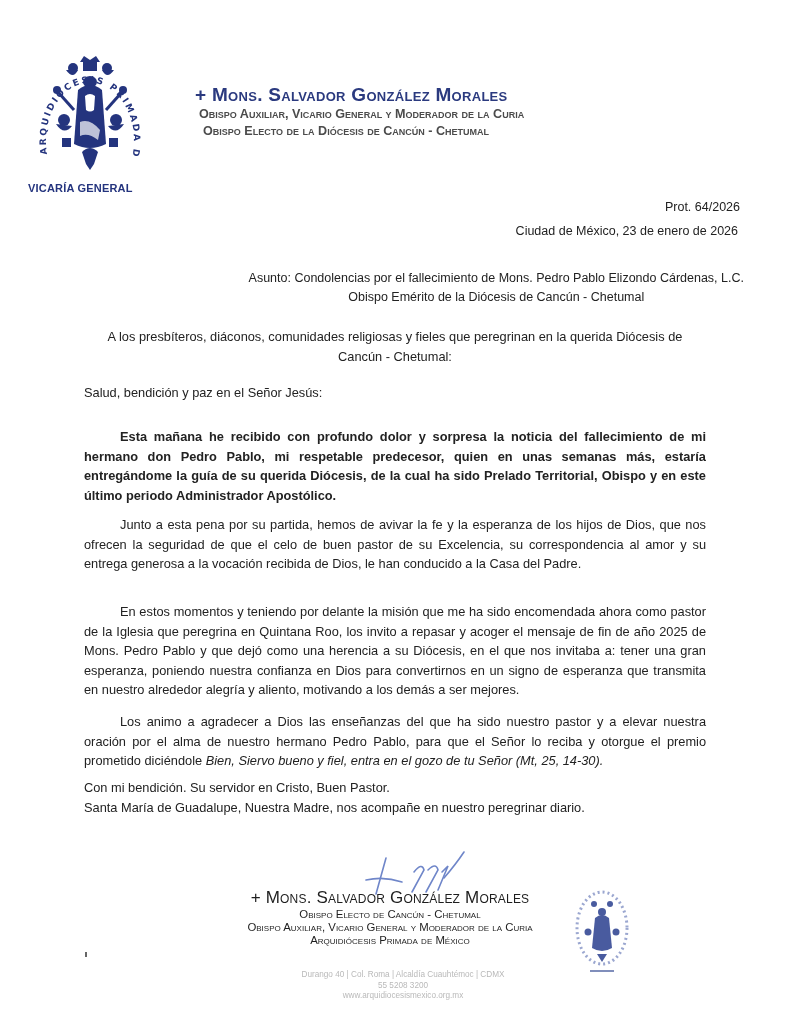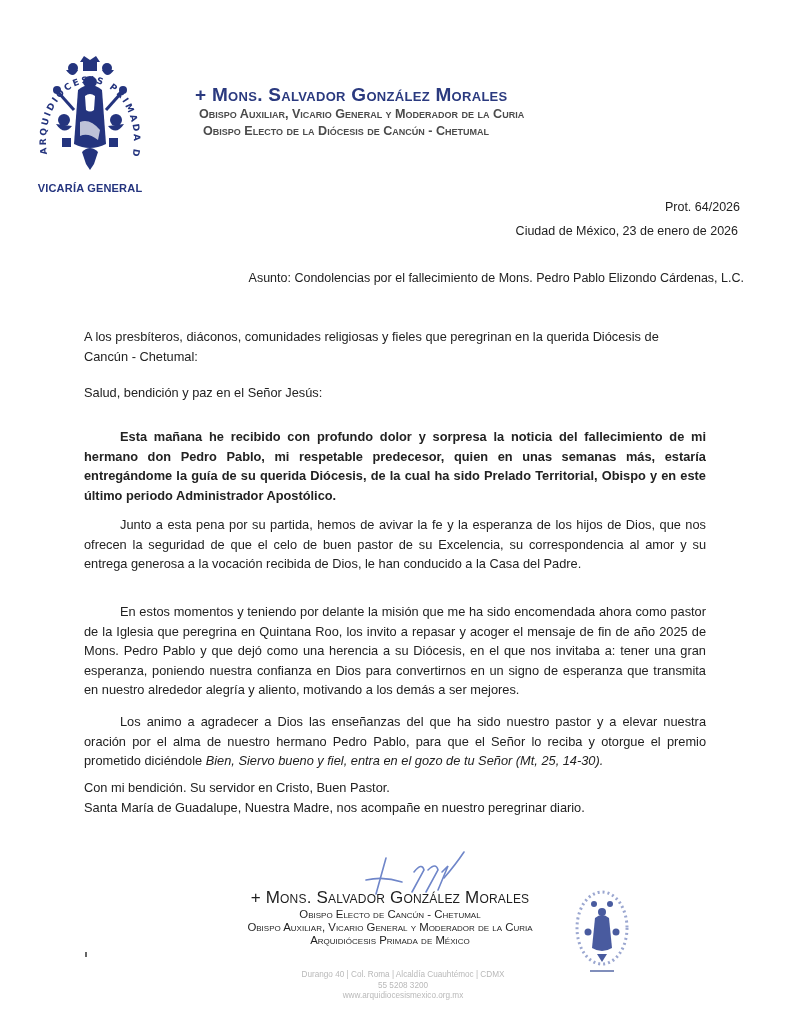--- a/index.html
+++ b/index.html
@@ -1,35 +1,35 @@
 <!DOCTYPE html>
 <html><head>
   <meta charset="utf-8">
   <style>
     * { box-sizing: border-box; margin: 0; padding: 0; }
     html, body { width: 792px; height: 1024px; background: #ffffff; overflow: hidden; }
     body { position: relative; font-family: "Liberation Sans", "DejaVu Sans", sans-serif; color: #222; }
 
     .logo { position: absolute; left: 28px; top: 40px; width: 124px; height: 160px; }
     .logo svg { display: block; }
-    .logo-caption { position: absolute; left: 0; top: 142px; width: 124px; text-align: center;
+    .logo-caption { position: absolute; left: 0; top: 142px; width: 124px; text-align: left;
       font-size: 11px; font-weight: bold; color: #24347e; letter-spacing: 0.2px; }
 
     .letterhead { position: absolute; left: 195px; top: 84px; width: 420px; color: #2b3a7f; }
     .lh-name { font-size: 19px; font-weight: bold; font-variant: small-caps; letter-spacing: 0.3px; line-height: 22px; white-space: nowrap; }
     .lh-line { font-size: 12.6px; font-weight: bold; font-variant: small-caps; color: #4b4b4b; line-height: 17px; white-space: nowrap; padding-left: 8px; }
     .lh-line.l2 { padding-left: 4px; }
 
     .prot { position: absolute; right: 52px; top: 200px; font-size: 12.5px; text-align: right; }
     .date { position: absolute; right: 54px; top: 224px; font-size: 12.5px; text-align: left; }
 
     .subject { position: absolute; right: 48px; top: 269px; font-size: 12.5px; text-align: center; line-height: 19px; }
 
     .body { position: absolute; left: 84px; width: 622px; font-size: 12.8px; line-height: 19.6px; color: #222; }
-    .addressee { top: 327px; }
+    .addressee { top: 327px; text-align: center; }
     .greeting { top: 383px; }
     .para { text-align: justify; text-indent: 36px; }
     .p1 { top: 427px; font-weight: bold; }
     .p2 { top: 515px; }
     .p3 { top: 602px; }
     .p4 { top: 712px; }
     .closing { top: 778px; }
     .closing div { line-height: 20px; }
 
     .signature { position: absolute; left: 364px; top: 848px; width: 110px; height: 50px; }
@@ -93,20 +93,21 @@
   <div class="lh-name">+ Mons. Salvador González Morales</div>
   <div class="lh-line l2">Obispo Auxiliar, Vicario General y Moderador de la Curia</div>
   <div class="lh-line">Obispo Electo de la Diócesis de Cancún - Chetumal</div>
 </div>
 
 <div class="prot">Prot. 64/2026</div>
 <div class="date">Ciudad de México, 23 de enero de 2026</div>
 
 <div class="subject">
   <div>Asunto: Condolencias por el fallecimiento de Mons. Pedro Pablo Elizondo Cárdenas, L.C.</div>
+  <div>Obispo Emérito de la Diócesis de Cancún - Chetumal</div>
 </div>
 
 <div class="body addressee">A los presbíteros, diáconos, comunidades religiosas y fieles que peregrinan en la querida Diócesis de Cancún - Chetumal:</div>
 <div class="body greeting">Salud, bendición y paz en el Señor Jesús:</div>
 
 <div class="body para p1">Esta mañana he recibido con profundo dolor y sorpresa la noticia del fallecimiento de mi hermano don Pedro Pablo, mi respetable predecesor, quien en unas semanas más, estaría entregándome la guía de su querida Diócesis, de la cual ha sido Prelado Territorial, Obispo y en este último periodo Administrador Apostólico.</div>
 <div class="body para p2">Junto a esta pena por su partida, hemos de avivar la fe y la esperanza de los hijos de Dios, que nos ofrecen la seguridad de que el celo de buen pastor de su Excelencia, su correspondencia al amor y su entrega generosa a la vocación recibida de Dios, le han conducido a la Casa del Padre.</div>
 <div class="body para p3">En estos momentos y teniendo por delante la misión que me ha sido encomendada ahora como pastor de la Iglesia que peregrina en Quintana Roo, los invito a repasar y acoger el mensaje de fin de año 2025 de Mons. Pedro Pablo y que dejó como una herencia a su Diócesis, en el que nos invitaba a: tener una gran esperanza, poniendo nuestra confianza en Dios para convertirnos en un signo de esperanza que transmita en nuestro alrededor alegría y aliento, motivando a los demás a ser mejores.</div>
 <div class="body para p4"><span>Los animo a agradecer a Dios las enseñanzas del que ha sido nuestro pastor y a elevar nuestra oración por el alma de nuestro hermano Pedro Pablo, para que el Señor lo reciba y otorgue el premio prometido diciéndole </span><em>Bien, Siervo bueno y fiel, entra en el gozo de tu Señor (Mt, 25, 14-30).</em></div>
 

